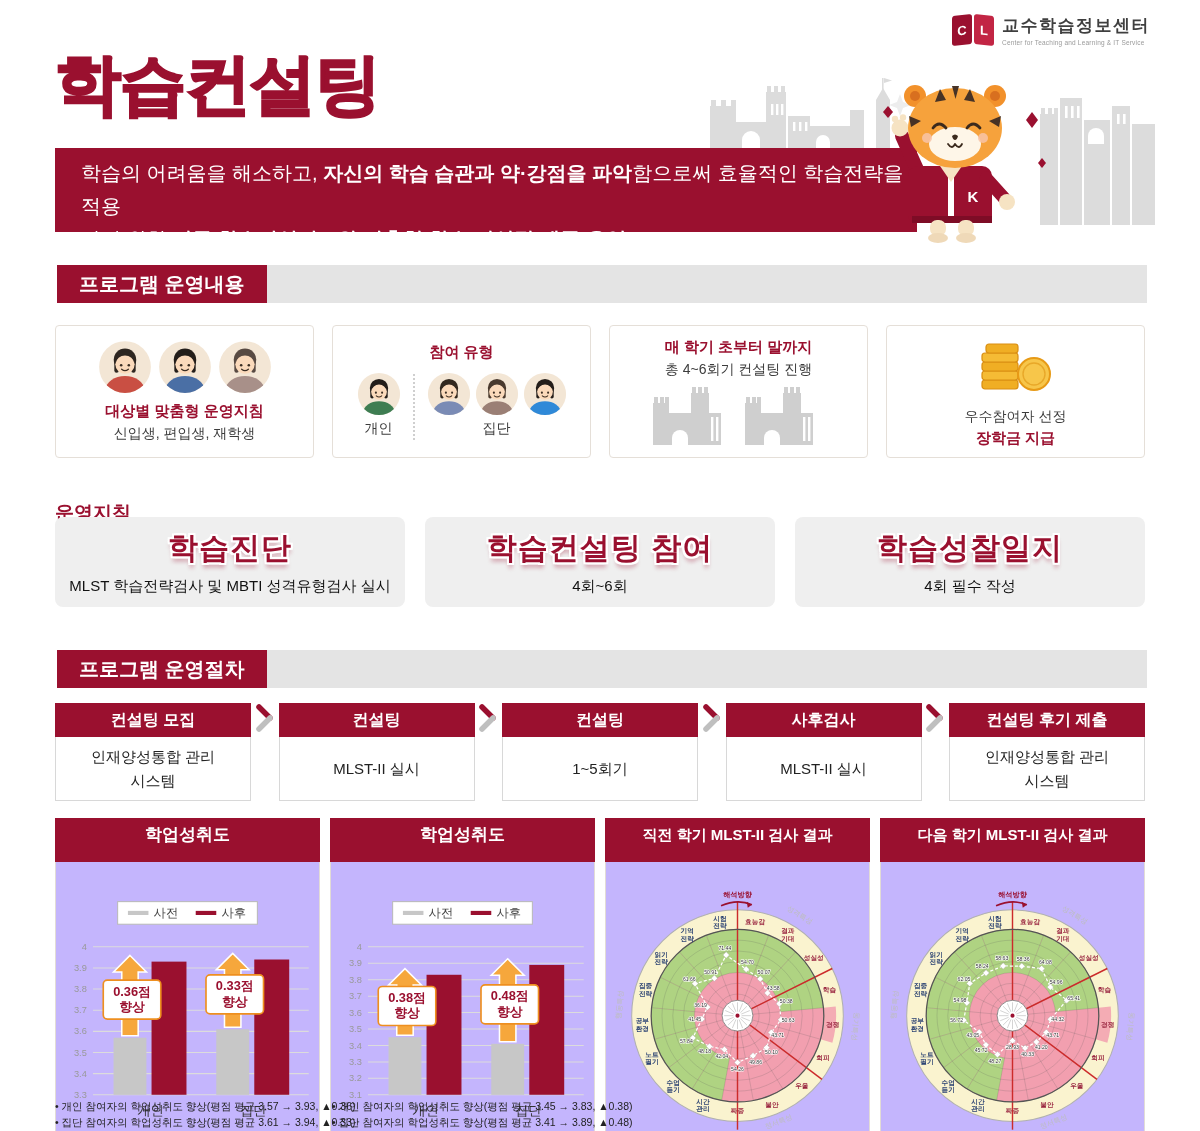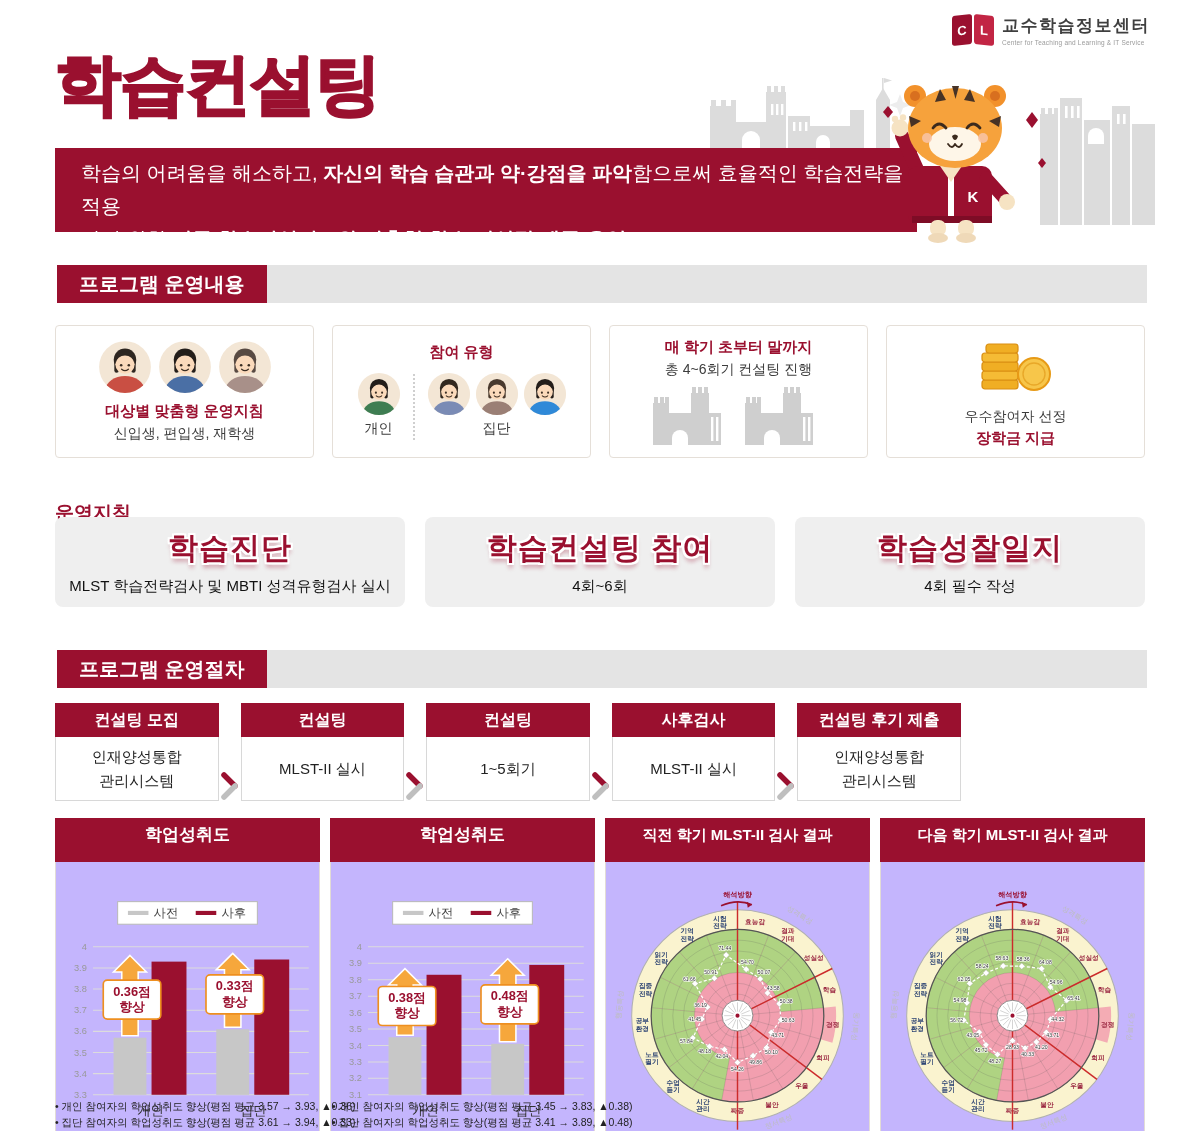--- a/index.html
+++ b/index.html
@@ -48,21 +48,21 @@
   .guide-label{position:absolute;left:55px;top:500px;font-size:19px;font-weight:bold;color:#9A102F;}
   .guides{position:absolute;left:55px;top:517px;width:1090px;display:flex;gap:20px;}
   .guide{flex:1;height:90px;background:#EFEFEF;border-radius:8px;display:flex;flex-direction:column;
          align-items:center;justify-content:center;}
   .guide-title{font-size:30px;font-weight:900;color:#9A102F;letter-spacing:1px;
     text-shadow:2px 0 0 #fff,-2px 0 0 #fff,0 2px 0 #fff,0 -2px 0 #fff,2px 2px 0 #fff,-2px -2px 0 #fff,
                 2px -2px 0 #fff,-2px 2px 0 #fff,0 5px 4px rgba(154,16,47,.4);}
   .guide-desc{font-size:15px;color:#111;margin-top:8px;}
 
   
-  .process{position:absolute;left:55px;top:703px;width:906px;display:flex;align-items:flex-end;justify-content:space-between;}
+  .process{position:absolute;left:55px;top:703px;width:1090px;display:flex;align-items:flex-start;justify-content:space-between;}
   .step{width:196px;}
   .step-head{background:#9A102F;color:#fff;font-size:16px;font-weight:bold;text-align:center;height:34px;line-height:34px;}
   .step-body{border:1px solid #D8D8D8;border-top:none;background:#fff;height:64px;display:flex;align-items:center;
              justify-content:center;text-align:center;font-size:15px;color:#222;padding:0 34px;box-sizing:border-box;line-height:24px;}
   .chev{width:22px;height:30px;flex:none;}
 
   
   .panels{position:absolute;left:55px;top:818px;width:1090px;display:flex;gap:10px;}
   .panel{width:265px;flex:none;}
   .panel-head{background:#9A102F;color:#fff;text-align:center;font-weight:bold;font-size:17px;height:44px;line-height:34px;}

